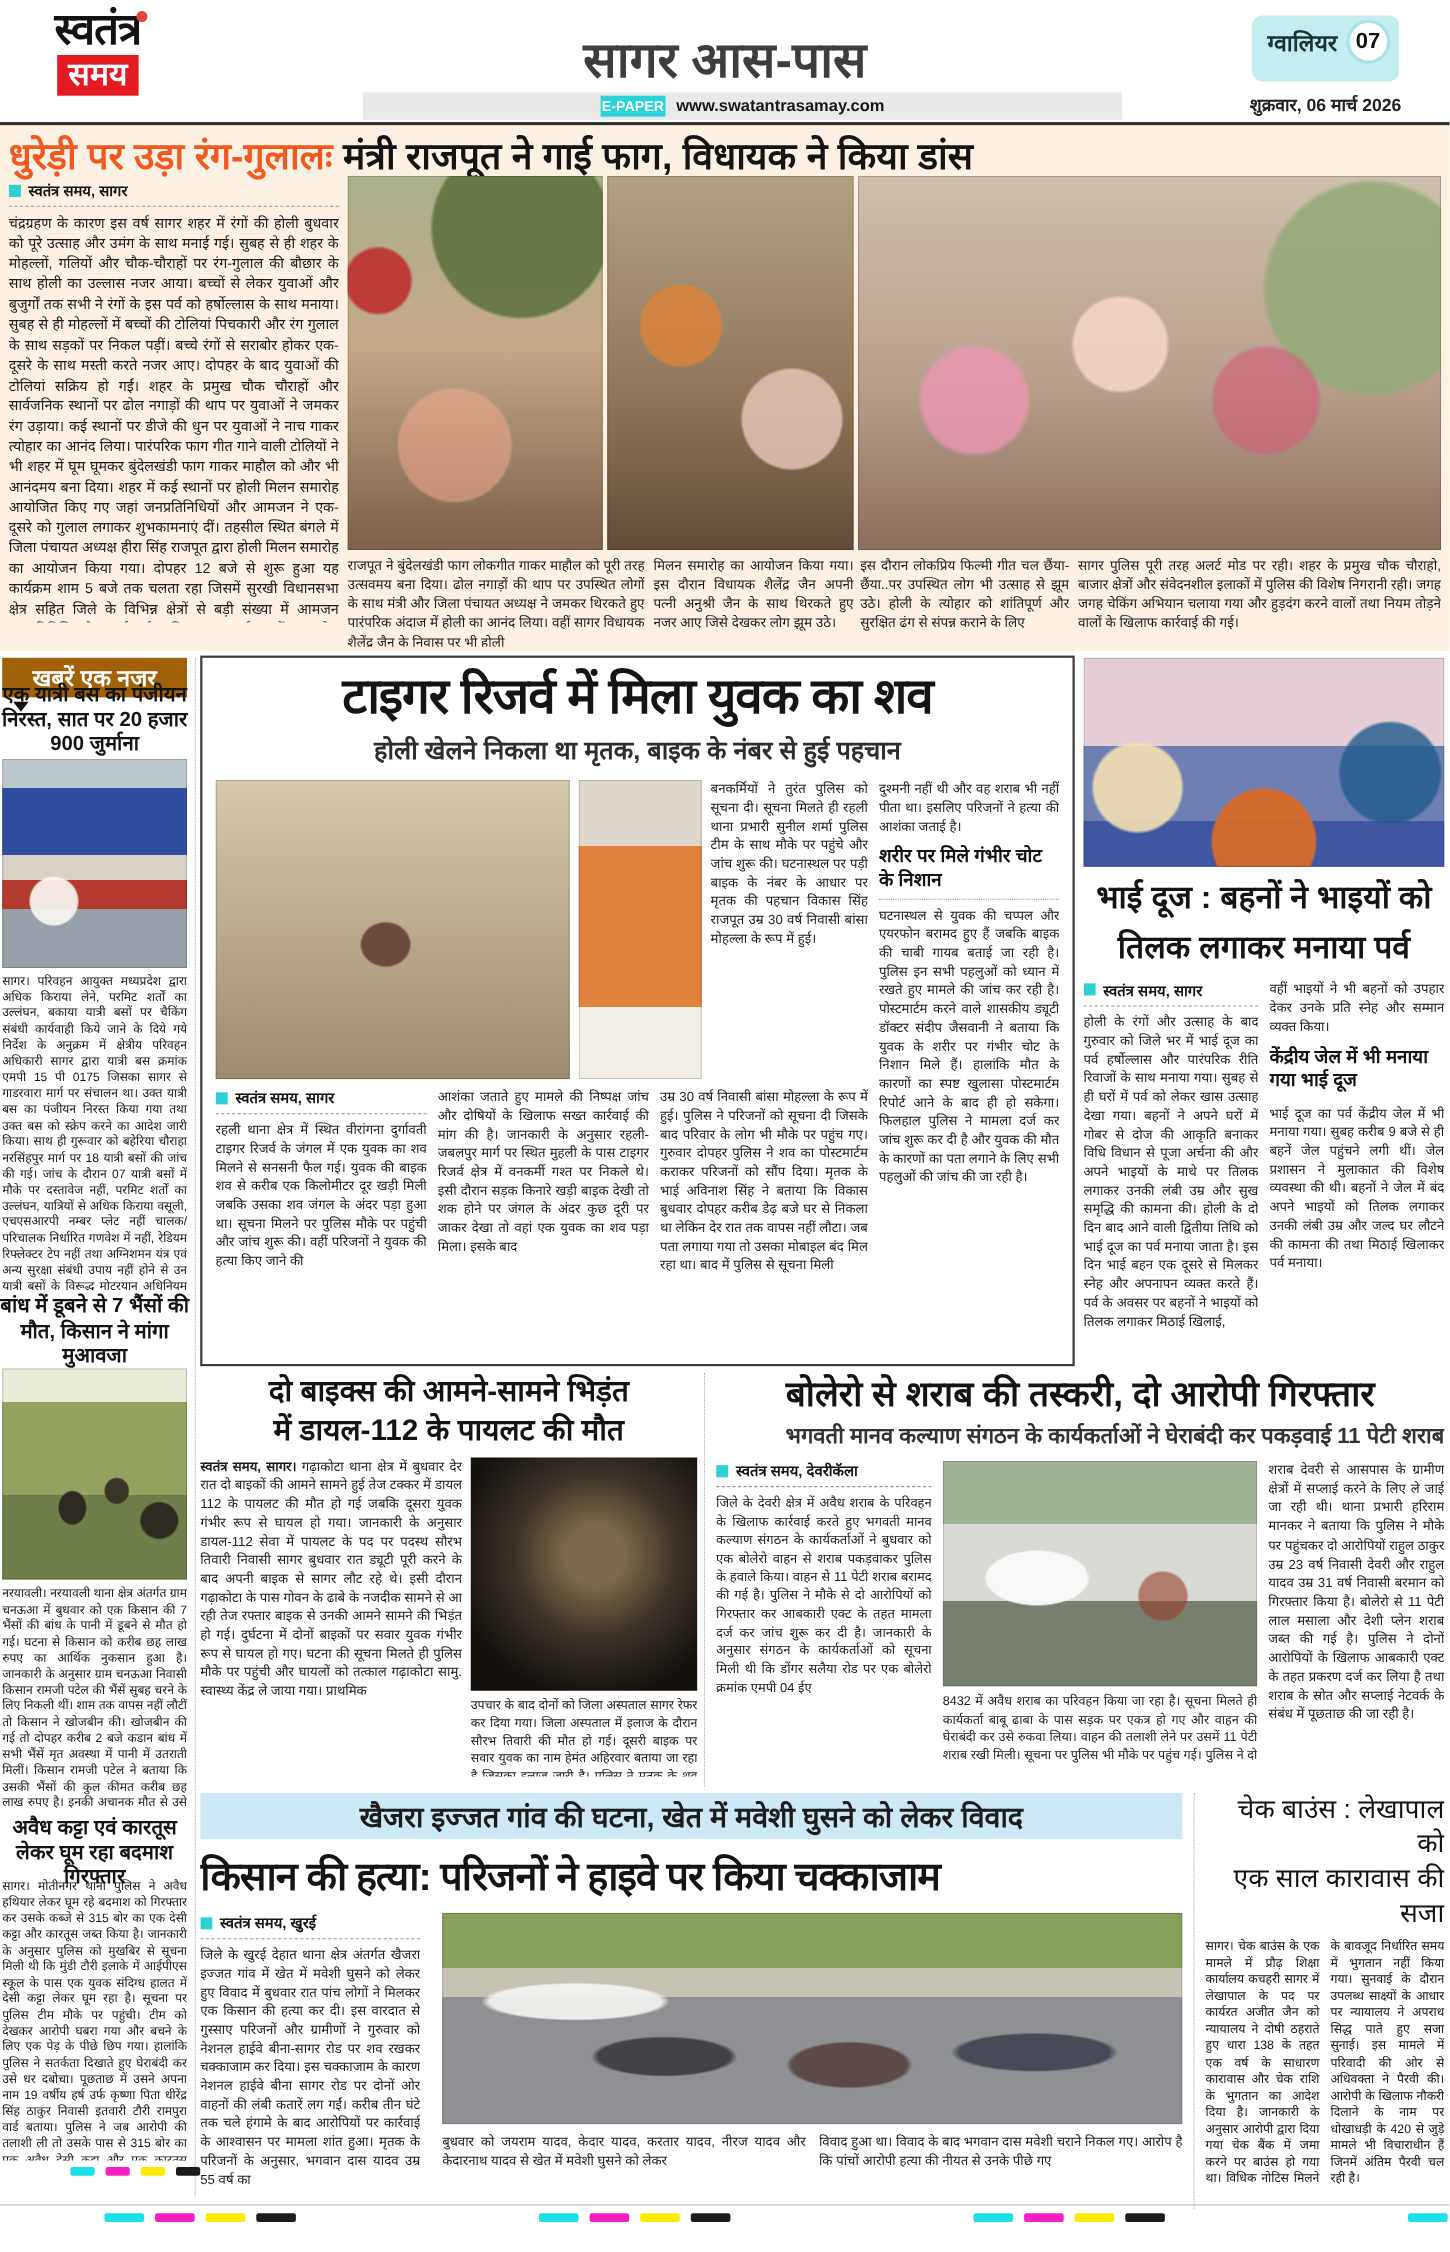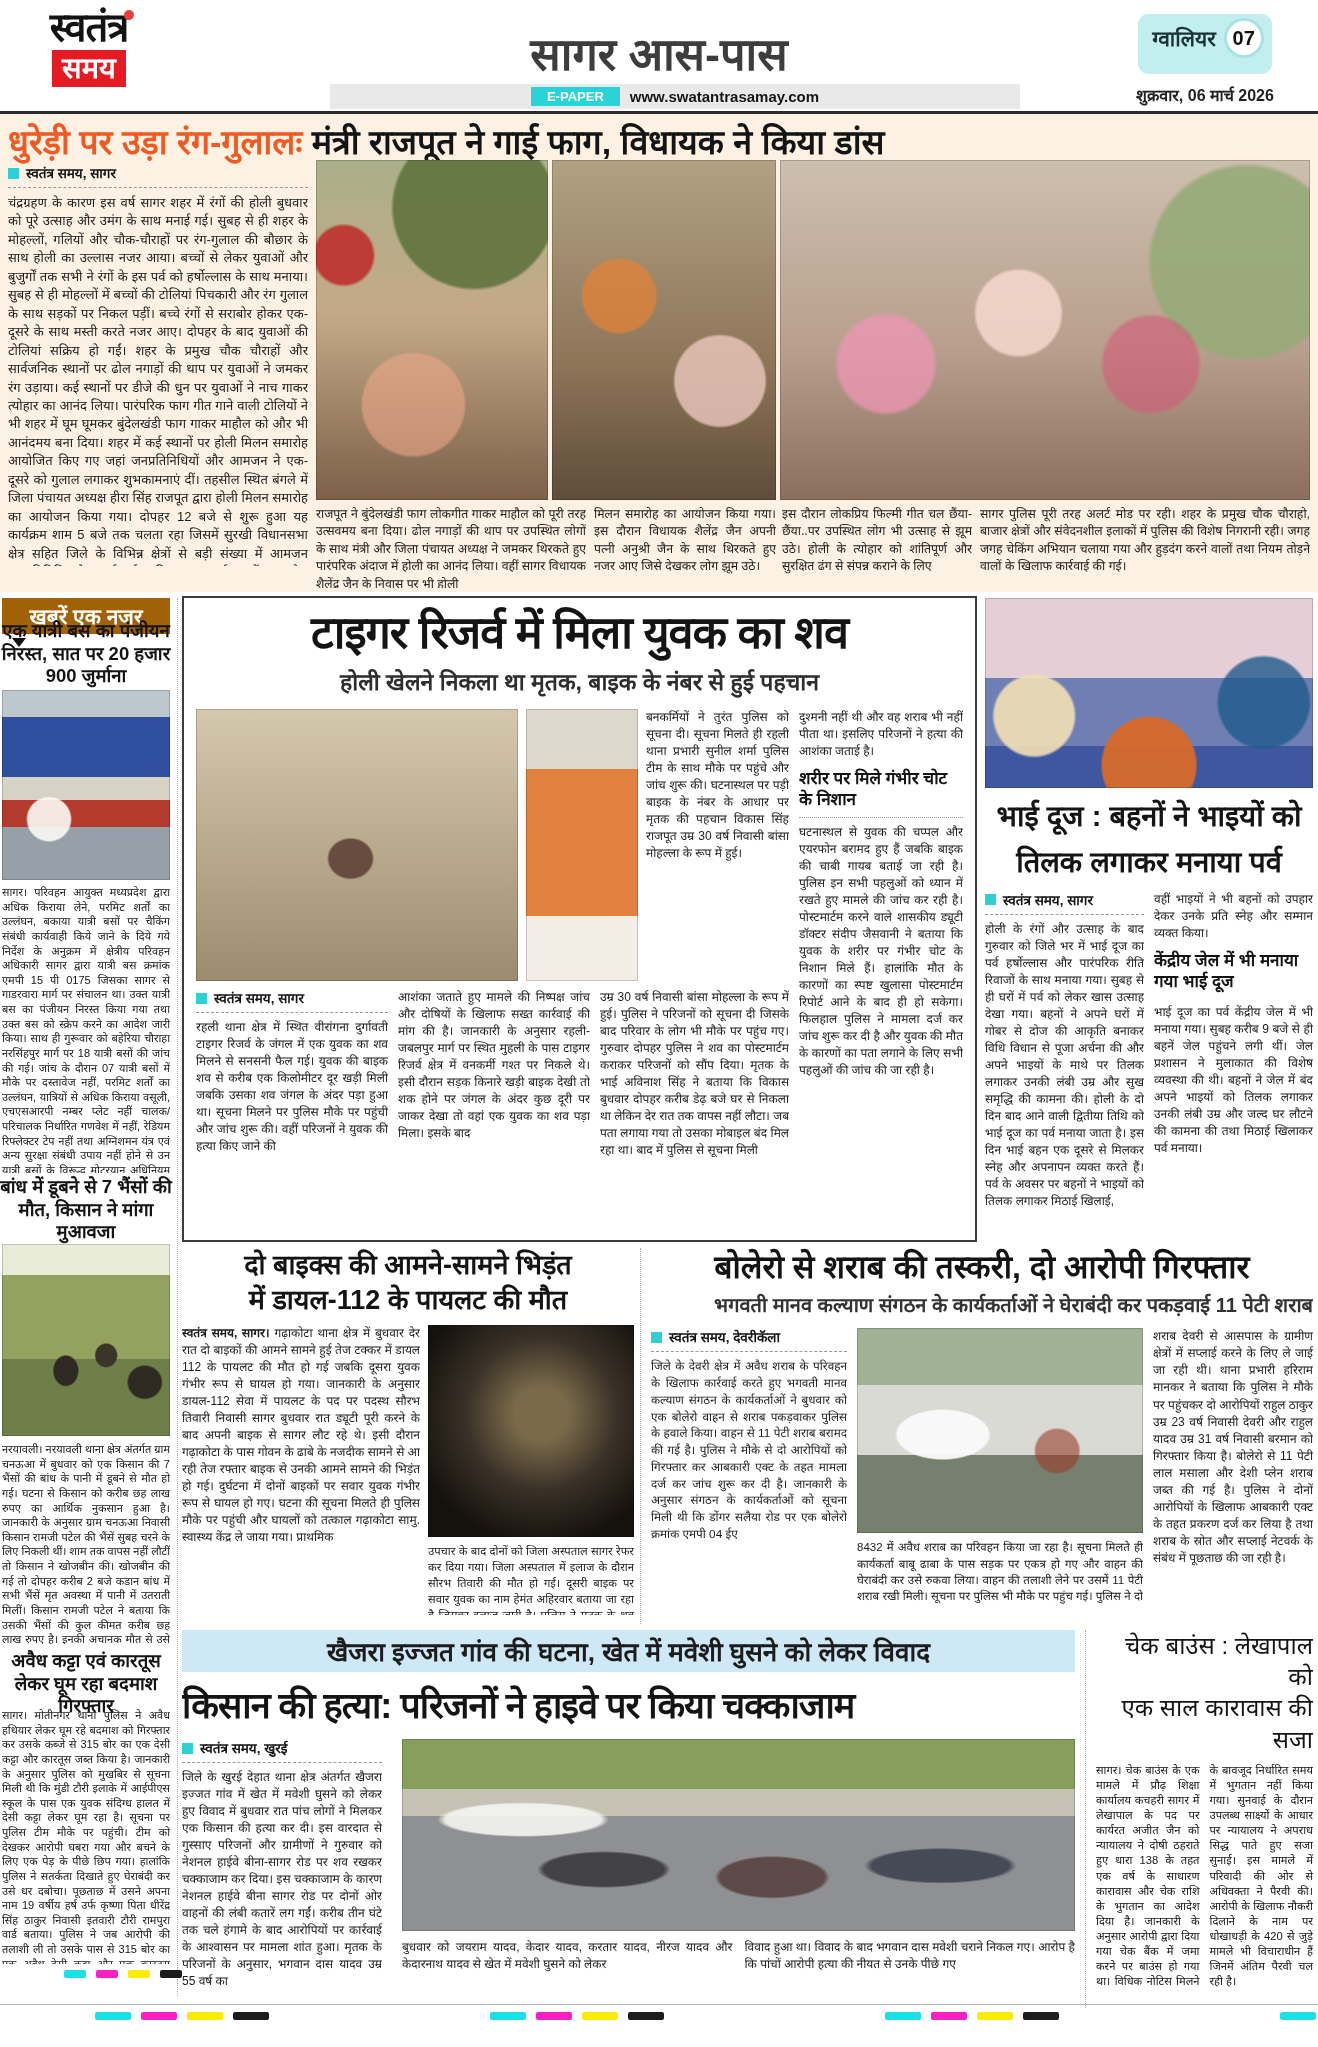--- a/index.html
+++ b/index.html
@@ -20,21 +20,21 @@
   #logo-dot{position:absolute;left:96px;top:4px;width:10px;height:10px;border-radius:50%;background:#e8413c}
   #center-title{left:0;top:22px;width:100%;text-align:center;font-size:45px;font-weight:bold;color:#3d3d3d}
   #edition-box{right:18px;top:14px;width:190px;text-align:center}
   #edition-pill{display:inline-flex;align-items:center;gap:8px;background:#c2eef0;border-radius:10px;padding:4px 8px 16px 14px}
   #edition-name{font-size:21px;font-weight:bold;color:#1c3235}
   #page-circle{width:40px;height:40px;border-radius:50%;background:#fff;border:3px solid #a9e2e6;
                display:flex;align-items:center;justify-content:center;font-size:20px;font-weight:bold;color:#111}
   #edition-date{margin-top:10px;font-size:16px;font-weight:bold;color:#222}
   #epaper-bar{left:330px;top:84px;width:690px;height:25px;background:#e9e9e9;
               display:flex;align-items:center;justify-content:center;gap:10px}
-  #epaper-chip{background:#2ad3d8;color:#fff;font-weight:bold;font-size:13px;padding:2px 16px}
+  #epaper-chip{background:#2ad3d8;color:#fff;font-weight:bold;font-size:13px;padding:2px 1px}
   #site-url{font-size:15px;font-weight:bold;color:#161616}
   #top-rule{left:0;top:111px;width:1318px;height:3px;background:#2b2b2b}
   
   #lead-band{left:0;top:114px;width:1318px;height:478px;background:#fcf1e2}
   #lead-headline{left:8px;top:118px;width:1302px;font-size:34px;font-weight:bold;white-space:nowrap;overflow:hidden}
   #lead-headline .o{color:#f05a22}
   #lead-headline .b{color:#141414}
   #lead-col1{left:8px;top:164px;width:300px;height:404px}
   #lead-col1 .body-txt{height:372px}
   .cap{position:absolute;top:506px;height:82px;font-size:12.3px}

